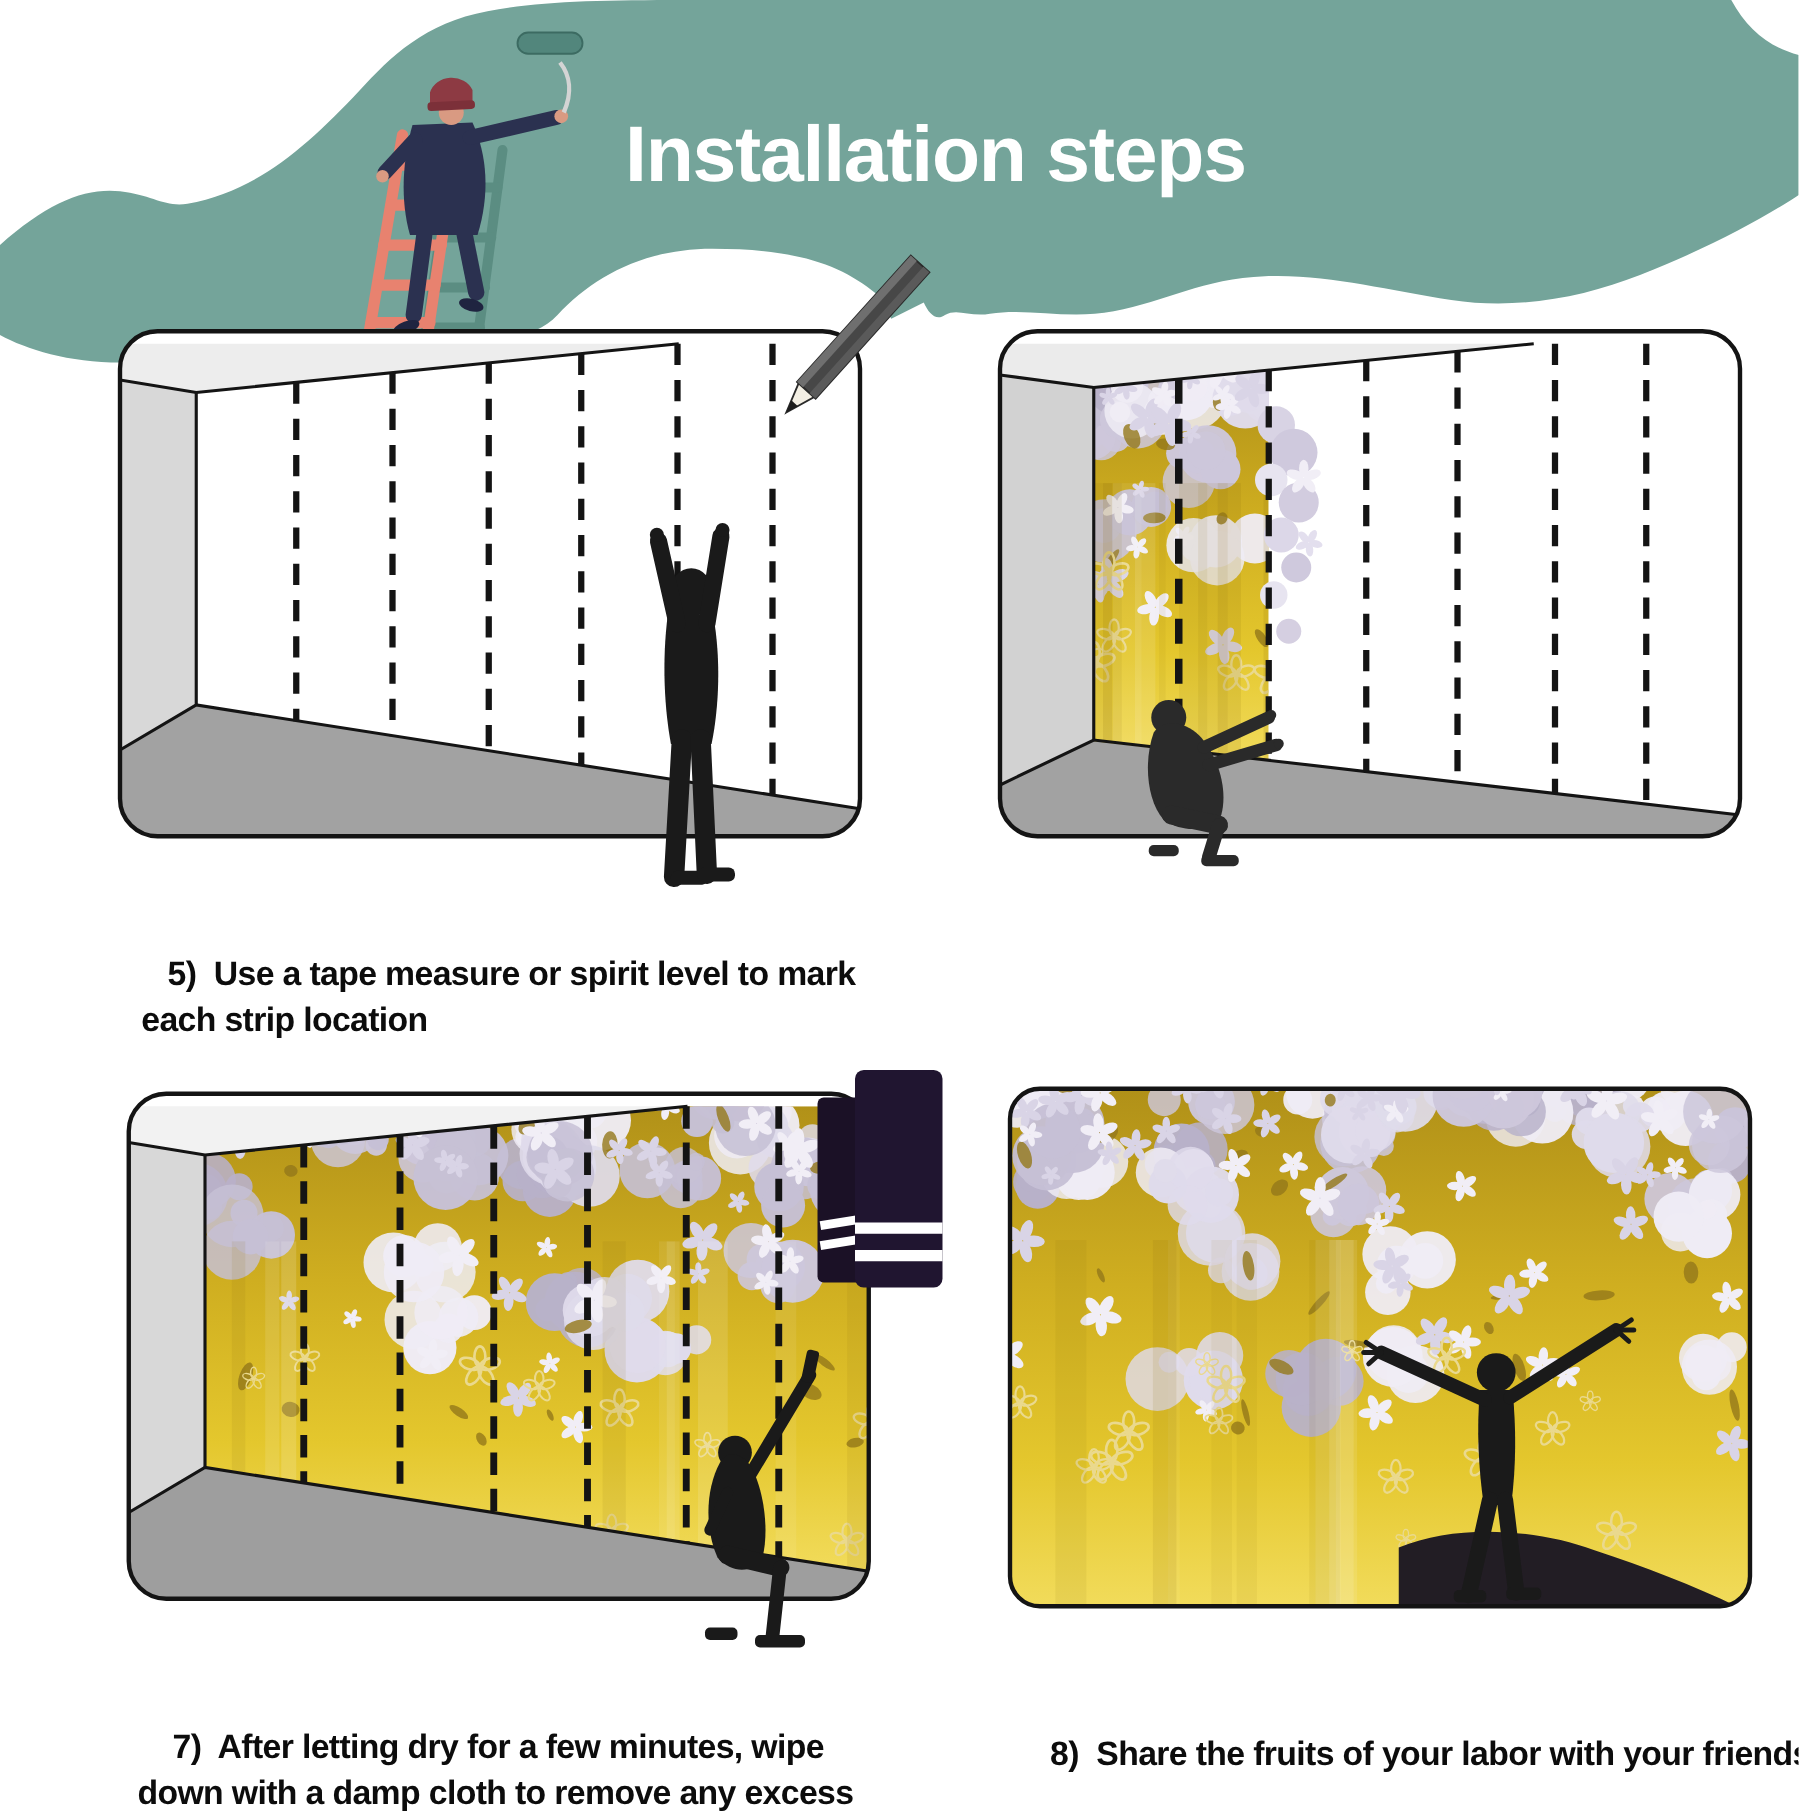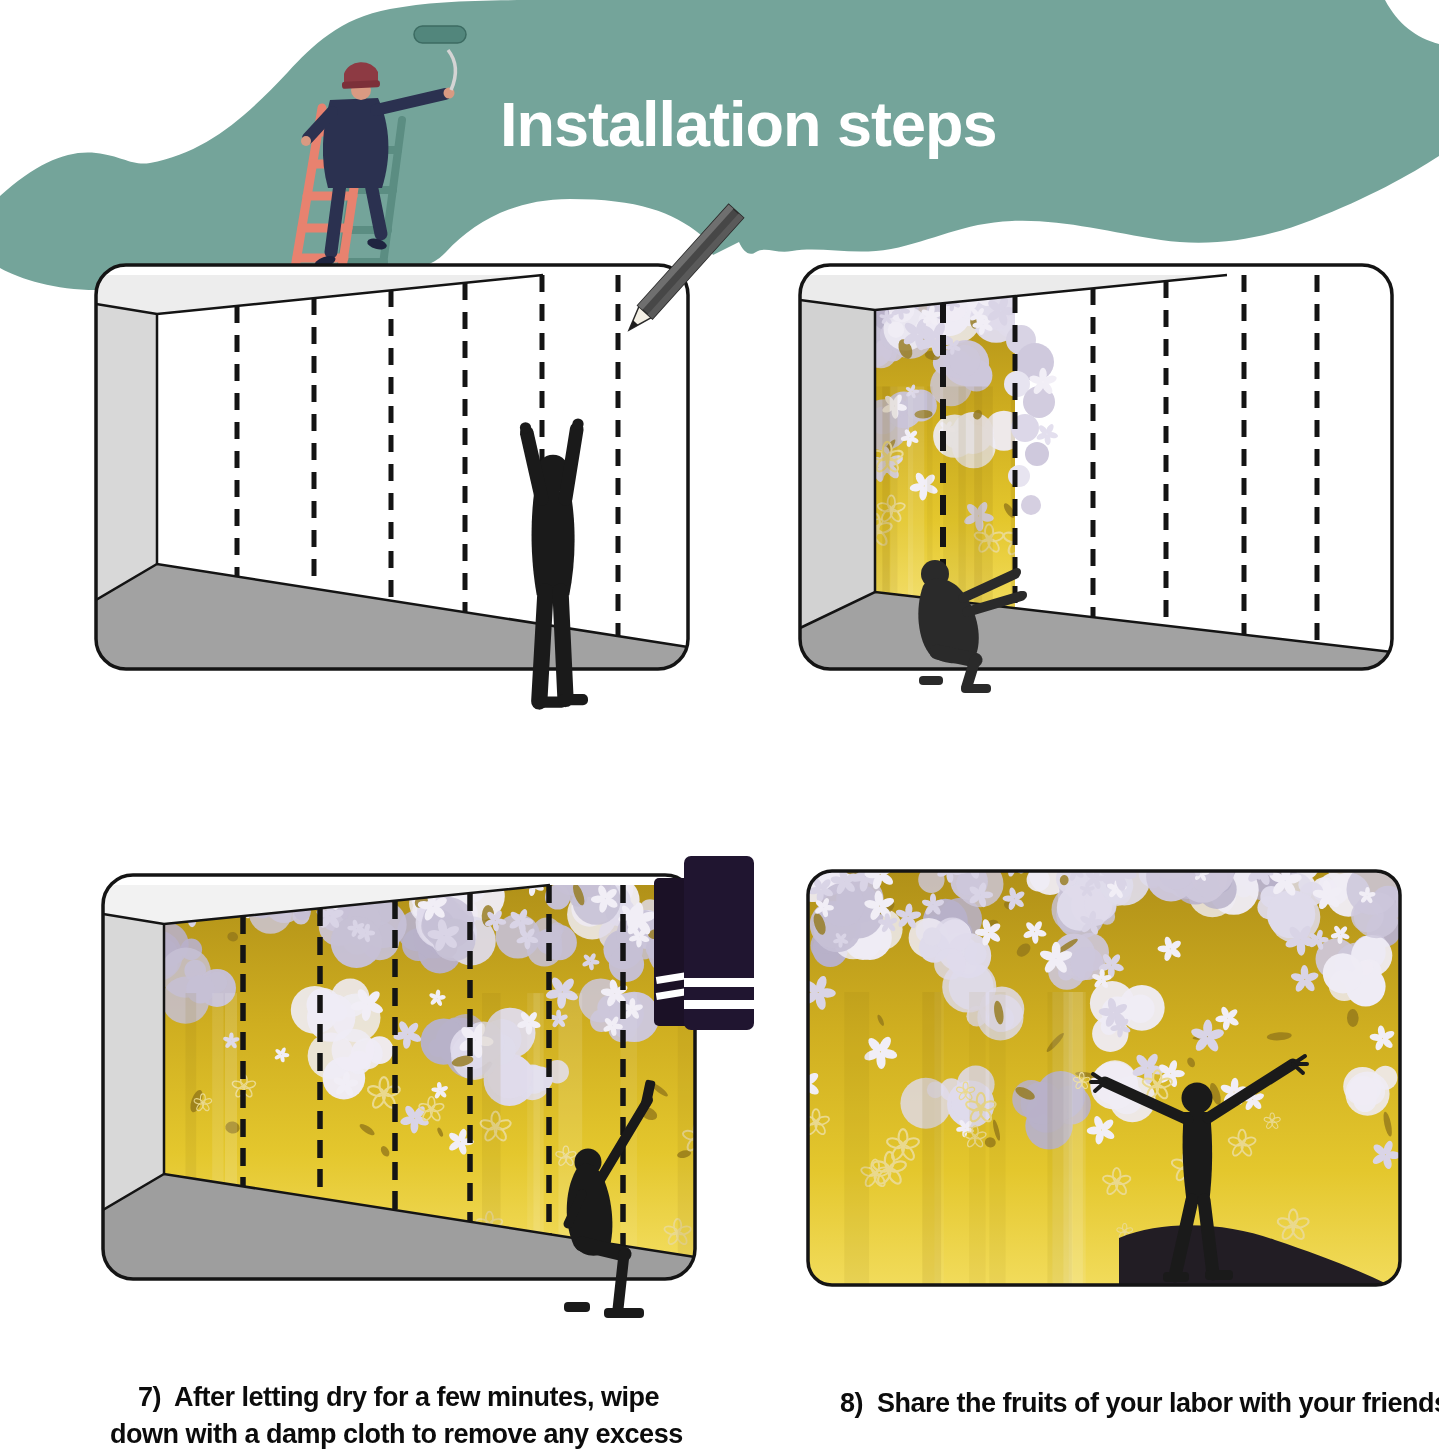--- a/index.html
+++ b/index.html
@@ -125,20 +125,23 @@
       <line x1="-9" y1="20" x2="-21" y2="-33" stroke-width="11" stroke-linecap="round"></line>
       <line x1="10" y1="20" x2="19" y2="-36" stroke-width="11" stroke-linecap="round"></line>
       <circle cx="-22" cy="-37" r="4.5" stroke="none"></circle>
       <circle cx="20" cy="-40" r="4.5" stroke="none"></circle>
       <line x1="-6" y1="94" x2="-11" y2="182" stroke-width="13" stroke-linecap="round"></line>
       <line x1="6" y1="94" x2="10" y2="180" stroke-width="13" stroke-linecap="round"></line>
       <rect x="-13" y="178" width="24" height="9" rx="4" stroke="none"></rect>
       <rect x="4" y="176" width="24" height="9" rx="4" stroke="none"></rect>
     </g>
   </svg>
+  <p class="cap" style="left:106px;top:724px">
+    <span>5)  Use a tape measure or spirit level to mark
+ each strip location</span></p>
 
   <svg class="ill" style="left:797px;top:262px" width="598" height="410" viewBox="0 0 598 410">
     <defs>
       <clipPath id="frame6">
           <rect x="3" y="3" width="592" height="404" rx="30"></rect>
         </clipPath>
       <clipPath id="strip6">
           <path d="M78,48 L218,33 L218,347 L78,331 Z"></path>
         </clipPath>
     </defs>

